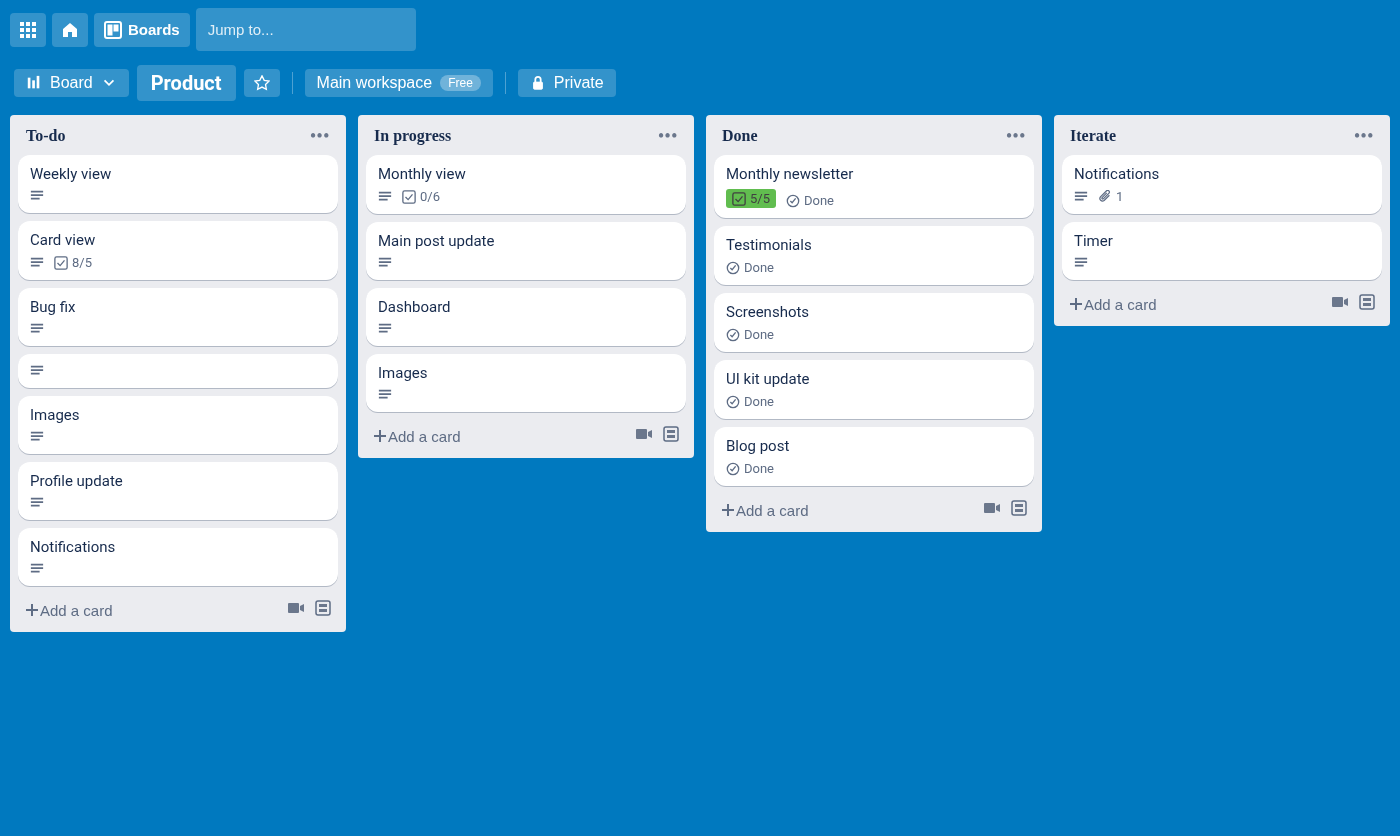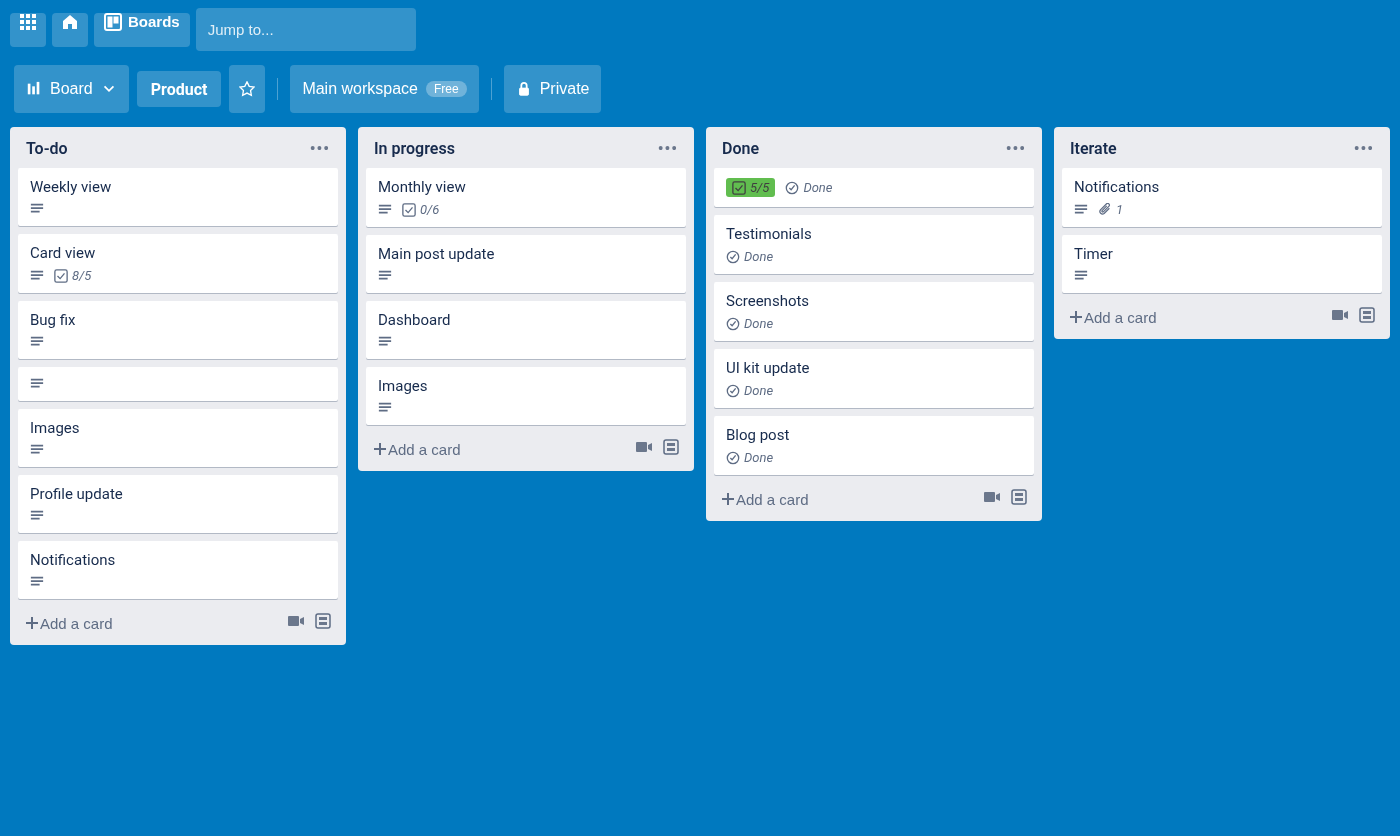--- a/index.html
+++ b/index.html
@@ -16,20 +16,21 @@
   display: flex;
   align-items: center;
   padding: 8px 10px;
   gap: 6px;
 }
 .nav-btn {
   background: rgba(255,255,255,0.2);
   border-radius: 4px;
   height: 34px;
   display: flex;
+  align-items: center;
   justify-content: center;
   color: #fff;
   font-size: 15px;
   font-weight: 600;
   padding: 0 10px;
   cursor: pointer;
   border: none;
 }
 .nav-btn.icon-only { width: 36px; padding: 0; }
 .nav-btn svg { width: 18px; height: 18px; fill: #fff; }
@@ -57,40 +58,40 @@
 
 .board-header {
   display: flex;
   align-items: center;
   gap: 8px;
   padding: 6px 14px 14px;
 }
 .bh-btn {
   background: rgba(255,255,255,0.2);
   border-radius: 4px;
-  height: 48px;
+  height: 28px;
   display: flex;
   align-items: center;
   padding: 0 12px;
   color: #fff;
   font-size: 16px;
   cursor: pointer;
   border: none;
   gap: 8px;
 }
 .bh-btn svg { width: 16px; height: 16px; fill: #fff; }
 .board-title {
   background: rgba(255,255,255,0.2);
   border-radius: 4px;
   height: 36px;
   display: flex;
   align-items: center;
   padding: 0 14px;
   color: #fff;
-  font-size: 16px;
+  font-size: 20px;
   font-weight: 700;
 }
 .bh-chip {
   background: rgba(255,255,255,0.3);
   border-radius: 10px;
   padding: 1px 8px;
   font-size: 12px;
   color: #fff;
 }
 .divider {
@@ -113,47 +114,47 @@
   width: 338px;
   display: flex;
   flex-direction: column;
   padding: 8px;
 }
 .list-header {
   display: flex;
   justify-content: space-between;
   align-items: center;
   padding: 4px 8px 10px;
+  font-family: Liberation Serif, serif;
 }
 .list-title {
   font-size: 16px;
   font-weight: 600;
   color: #172b4d;
 }
 .list-menu { color: #6b778c; cursor: pointer; letter-spacing: 1px; font-weight: 700; }
 .cards { display: flex; flex-direction: column; gap: 8px; }
 .card {
   background: #fff;
-  border-radius: 2px;
+  border-radius: 12px;
   box-shadow: 0 1px 0 rgba(9,30,66,0.25);
   padding: 10px 12px;
   cursor: pointer;
 }
 .card-title {
   font-size: 15px;
   color: #172b4d;
   margin-bottom: 6px;
 }
 .card-badges {
   display: flex;
-  align-items: center;
+  align-items: flex-end;
   gap: 10px;
   font-size: 13px;
   color: #5e6c84;
-  font-style: italic;
 }
 .badge {
   display: flex;
   align-items: center;
   gap: 4px;
 }
 .badge.checklist-complete {
   background: #61bd4f;
   color: #404040;
   border-radius: 3px;
@@ -480,20 +481,21 @@
         </div>
       </div>
     </div>
     <div class="list">
       <div class="list-header">
         <div class="list-title">Done</div>
         <div class="list-menu">•••</div>
       </div>
       <div class="cards">
     <div class="card">
+      <div class="card-title">Monthly newsletter</div>
       <div class="card-badges">
             <span class="badge checklist-complete">
               <svg viewBox="0 0 16 16">
                 <use href="#i-check"></use>
               </svg>
               <span>5/5</span>
             </span>
             <span class="badge">
               <svg viewBox="0 0 16 16">
                 <use href="#i-done"></use>

